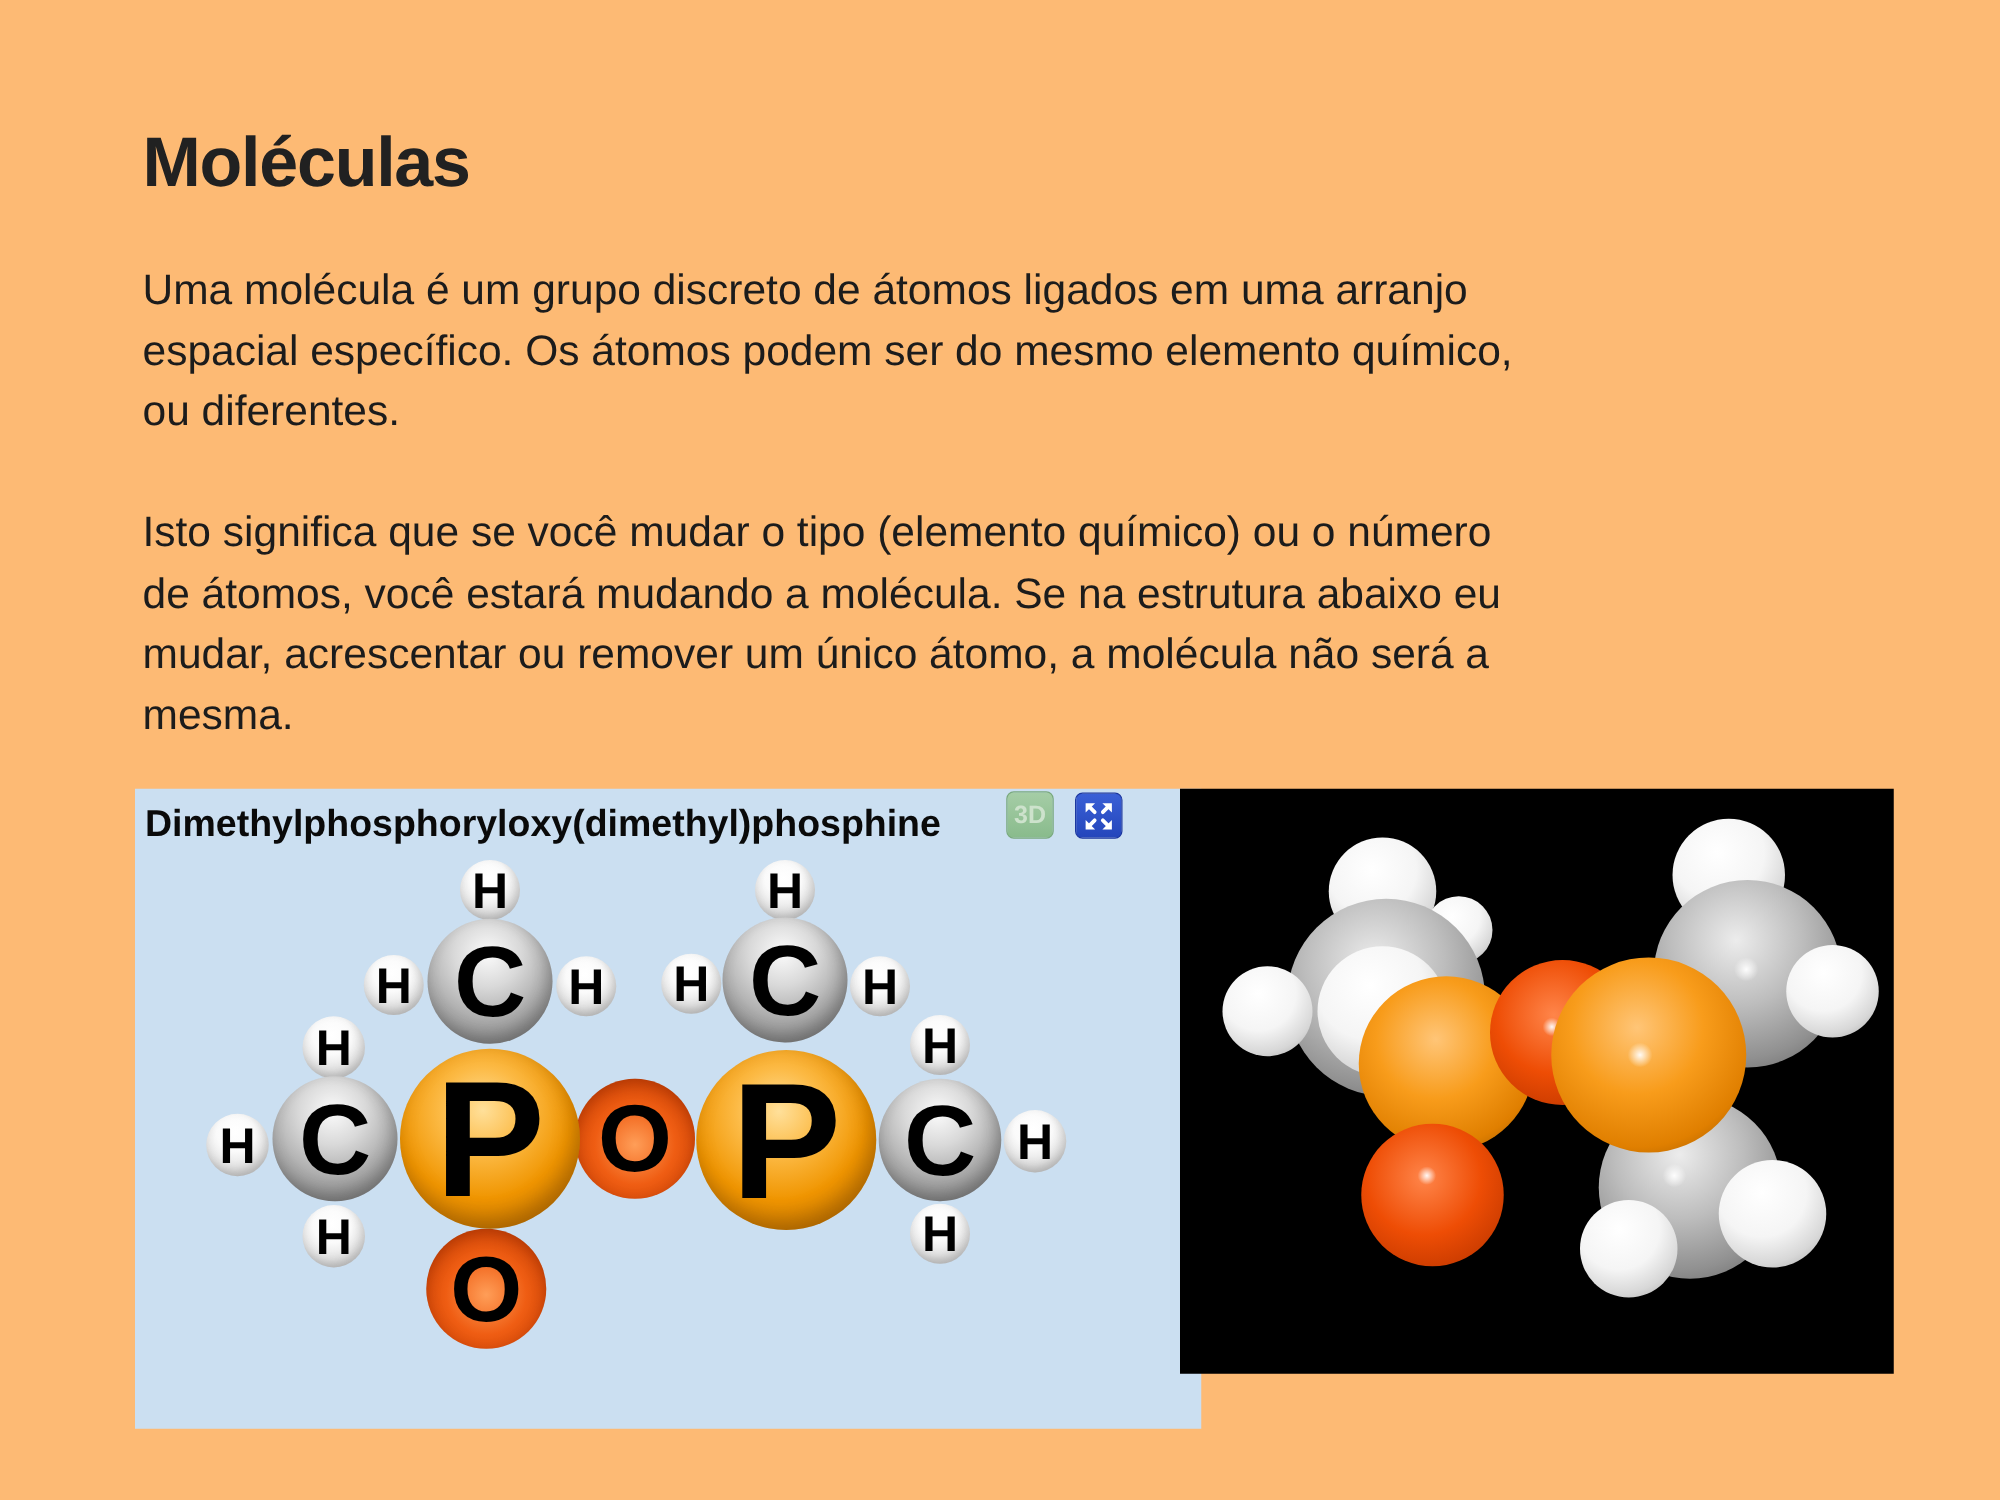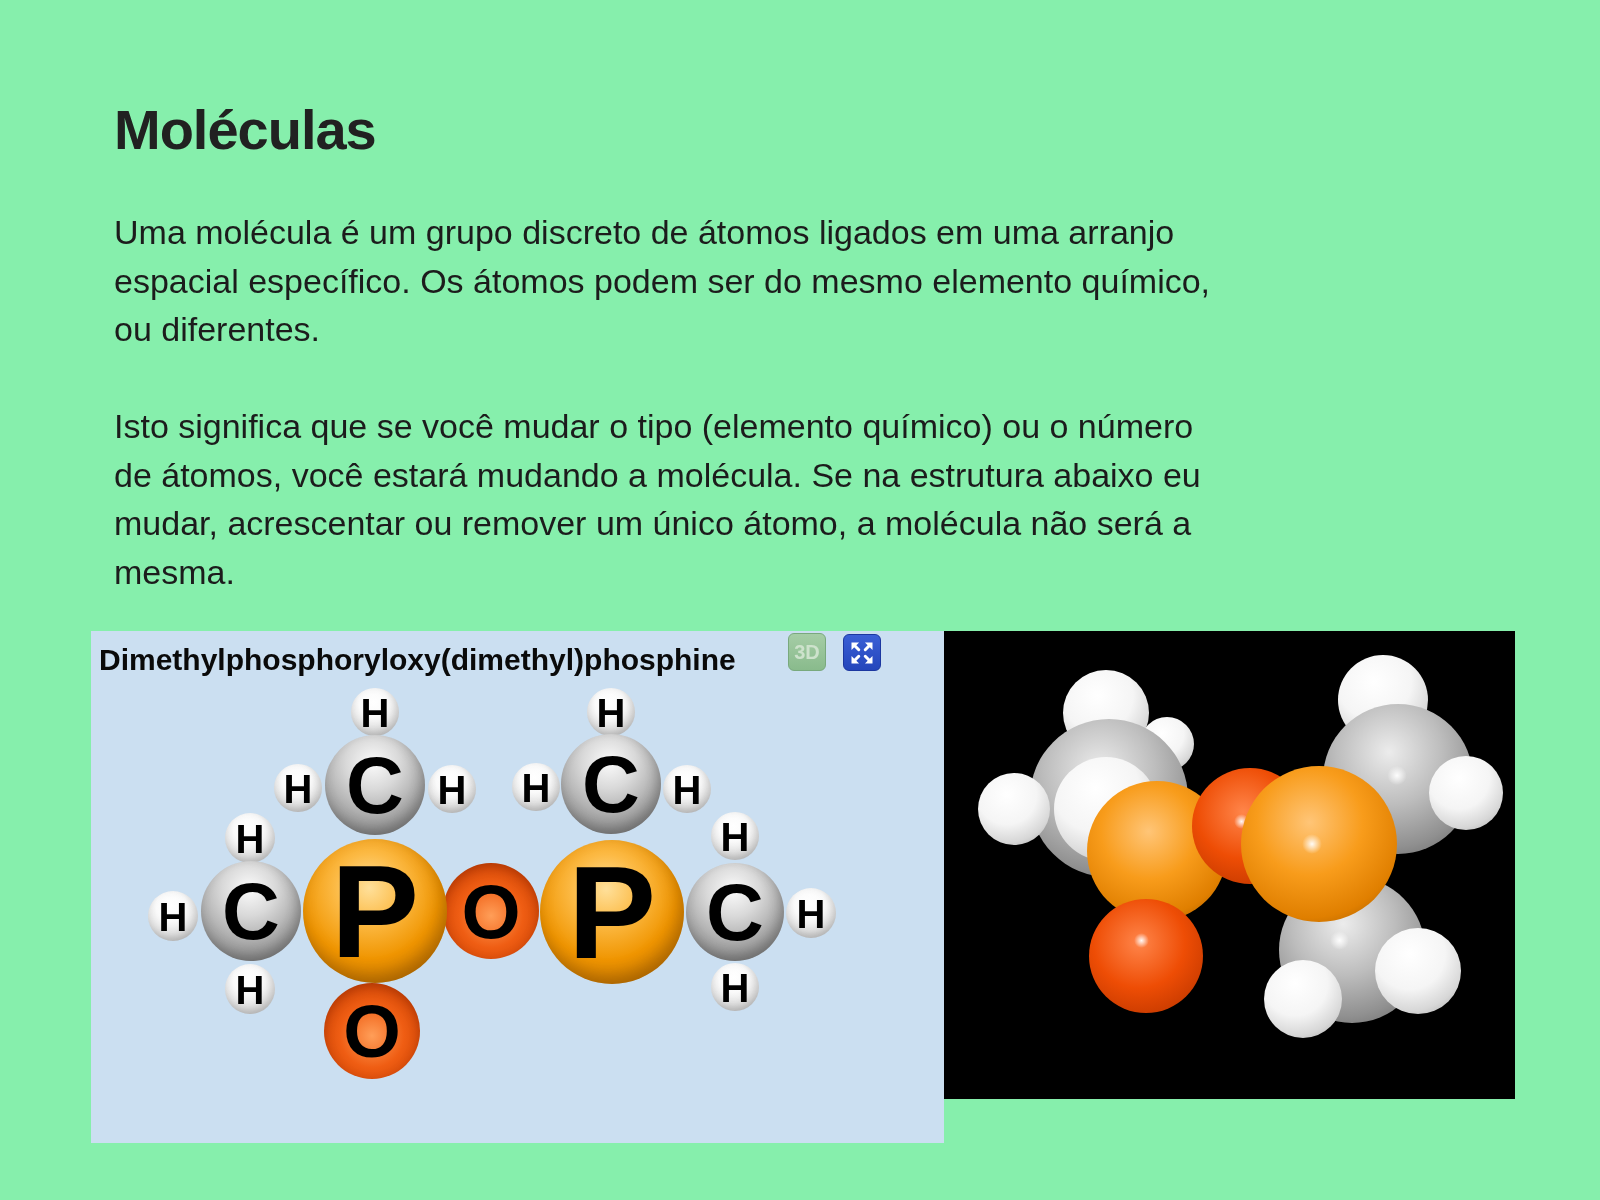--- a/index.html
+++ b/index.html
@@ -1,31 +1,31 @@
 <!DOCTYPE html>
 <html><head>
 <meta charset="utf-8">
 <style>
   * { margin: 0; padding: 0; box-sizing: border-box; }
   html,body { width: 1600px; height: 1200px; background: #ffffff; overflow: hidden;
               font-family: "Liberation Sans", sans-serif; }
-  .slide { position: absolute; left: 0; top: 0; width: 1600px; height: 1200px; background: #86efac; }
+  .slide { position: absolute; left: 0; top: 0; width: 1600px; height: 1200px; background: #fdba74; }
 
   .page-title { position: absolute; left: 114px; top: 97px; font-size: 56px; font-weight: bold;
                 color: #212121; letter-spacing: -1px; }
 
   .para { position: absolute; left: 114px; width: 1370px; font-size: 34px; line-height: 48.5px;
           color: #1c1c1c; white-space: pre-line; }
   .para-1 { top: 208px; }
   .para-2 { top: 402px; }
 
   
   .figure { position: absolute; left: 91px; top: 631px; width: 1424px; height: 468px; }
 
-  .panel-2d { position: absolute; left: 0; top: 0; width: 853px; height: 512px;
+  .panel-2d { position: absolute; left: 17px; top: 0; width: 853px; height: 512px;
               background: #cbdff1; overflow: hidden; }
   .panel-3d { position: absolute; left: 853px; top: 0; width: 571px; height: 468px;
               background: #000000; overflow: hidden; }
 
   .mol-name { position: absolute; left: 8px; top: 12px; font-size: 30px; font-weight: bold;
               color: #0a0a0a; }
 
   .btn-3d { position: absolute; left: 697px; top: 2px; width: 38px; height: 38px;
             background: linear-gradient(#a5cda6, #89bb8c); border: 1px solid #79a97d;
             border-radius: 6px; color: #cde2cc; font-size: 20px; font-weight: bold;

